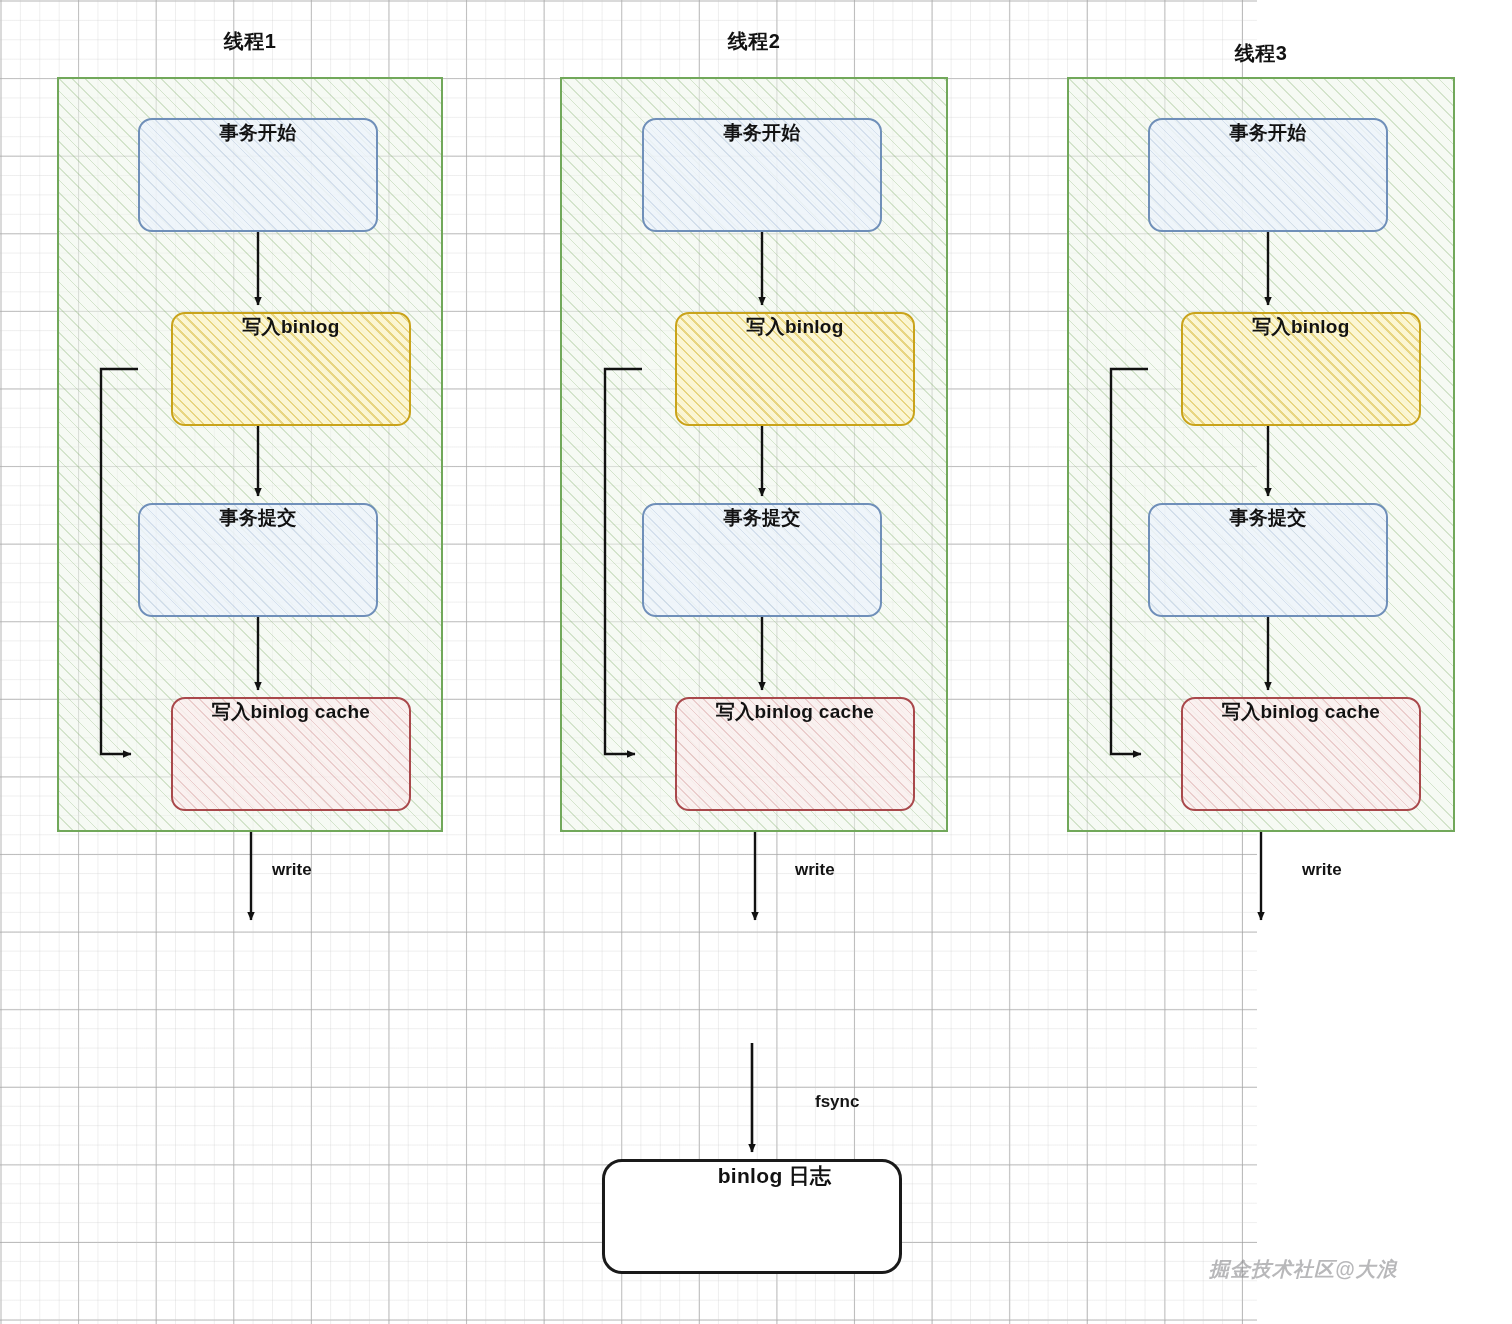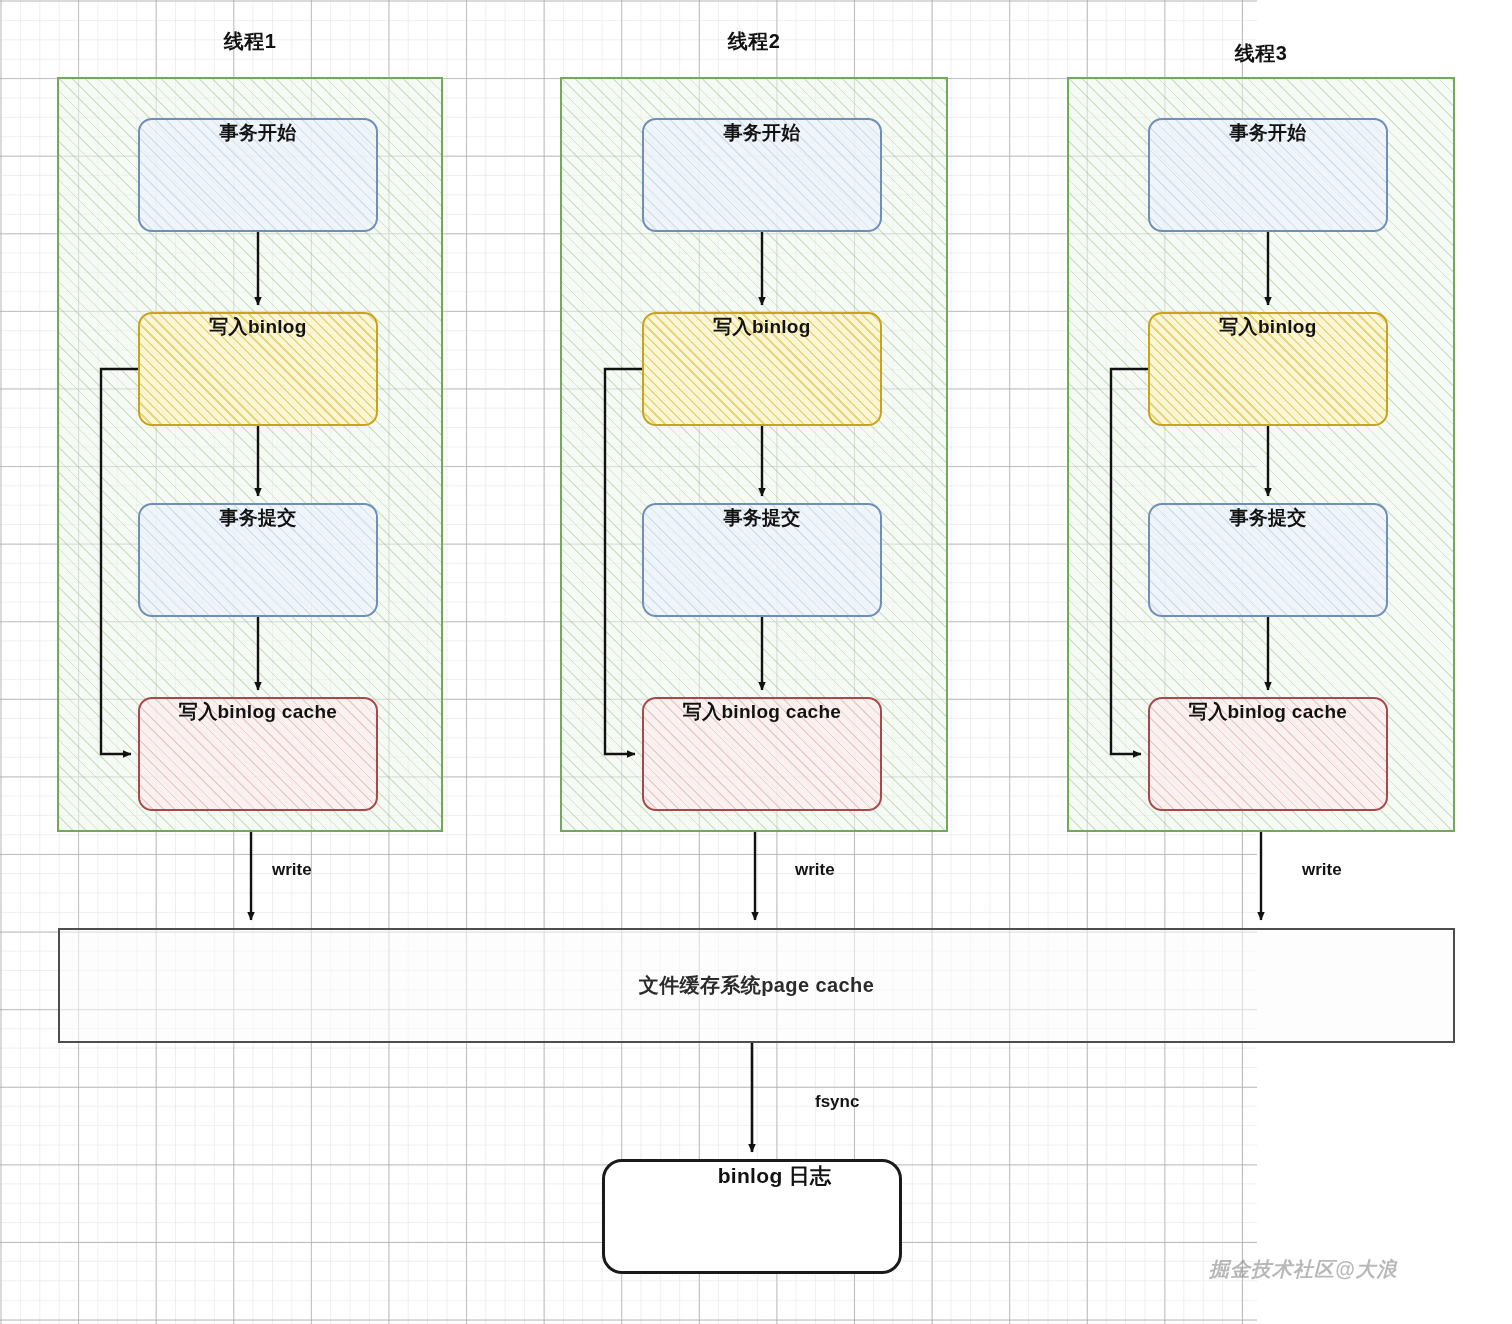--- a/index.html
+++ b/index.html
@@ -86,32 +86,34 @@
     background-image:repeating-linear-gradient(
       45deg,
       rgba(120,150,190,0.22) 0px,
       rgba(120,150,190,0.22) 1.2px,
       transparent 1.2px,
       transparent 8px);
   }
   .node.yellow{
     border:2.5px solid #c9a31a;
     background-color:rgba(252,245,208,0.9);
+    margin-left:33px;
   }
   .node.yellow .node-hatch{
     background-image:repeating-linear-gradient(
       45deg,
       rgba(206,168,16,0.42) 0px,
       rgba(206,168,16,0.42) 1.6px,
       transparent 1.6px,
       transparent 7px);
   }
   .node.red{
     border:2.2px solid #a9484b;
     background-color:rgba(250,238,238,0.85);
+    margin-left:33px;
   }
   .node.red .node-hatch{
     background-image:repeating-linear-gradient(
       45deg,
       rgba(178,80,80,0.22) 0px,
       rgba(178,80,80,0.22) 1.2px,
       transparent 1.2px,
       transparent 8px);
   }
   .node.plain{
@@ -217,23 +219,20 @@
   </div>
   <div class="node blue" style="left:1148px;top:503px;width:240px;height:114px;">
     <span class="node-hatch"></span>
     <span class="node-label">事务提交</span>
   </div>
   <div class="node red" style="left:1148px;top:697px;width:240px;height:114px;">
     <span class="node-hatch"></span>
     <span class="node-label">写入binlog cache</span>
   </div>
 
-  <div class="pagecache" style="left:58px;top:928px;width:1397px;height:115px;">
-    <span>文件缓存系统page cache</span>
-  </div>
 
   <div class="node plain" style="left:602px;top:1159px;width:300px;height:115px;font-size:21px;">
     <span class="node-label">binlog 日志</span>
   </div>
 
   <svg class="svg-layer" viewBox="0 0 1512 1324" xmlns="http://www.w3.org/2000/svg">
     <defs>
       <marker id="arrow" markerWidth="11" markerHeight="11" refX="8.5" refY="4" orient="auto" markerUnits="userSpaceOnUse">
         <path d="M0,0 L9,4 L0,8 z" fill="#111111"></path>
       </marker>

